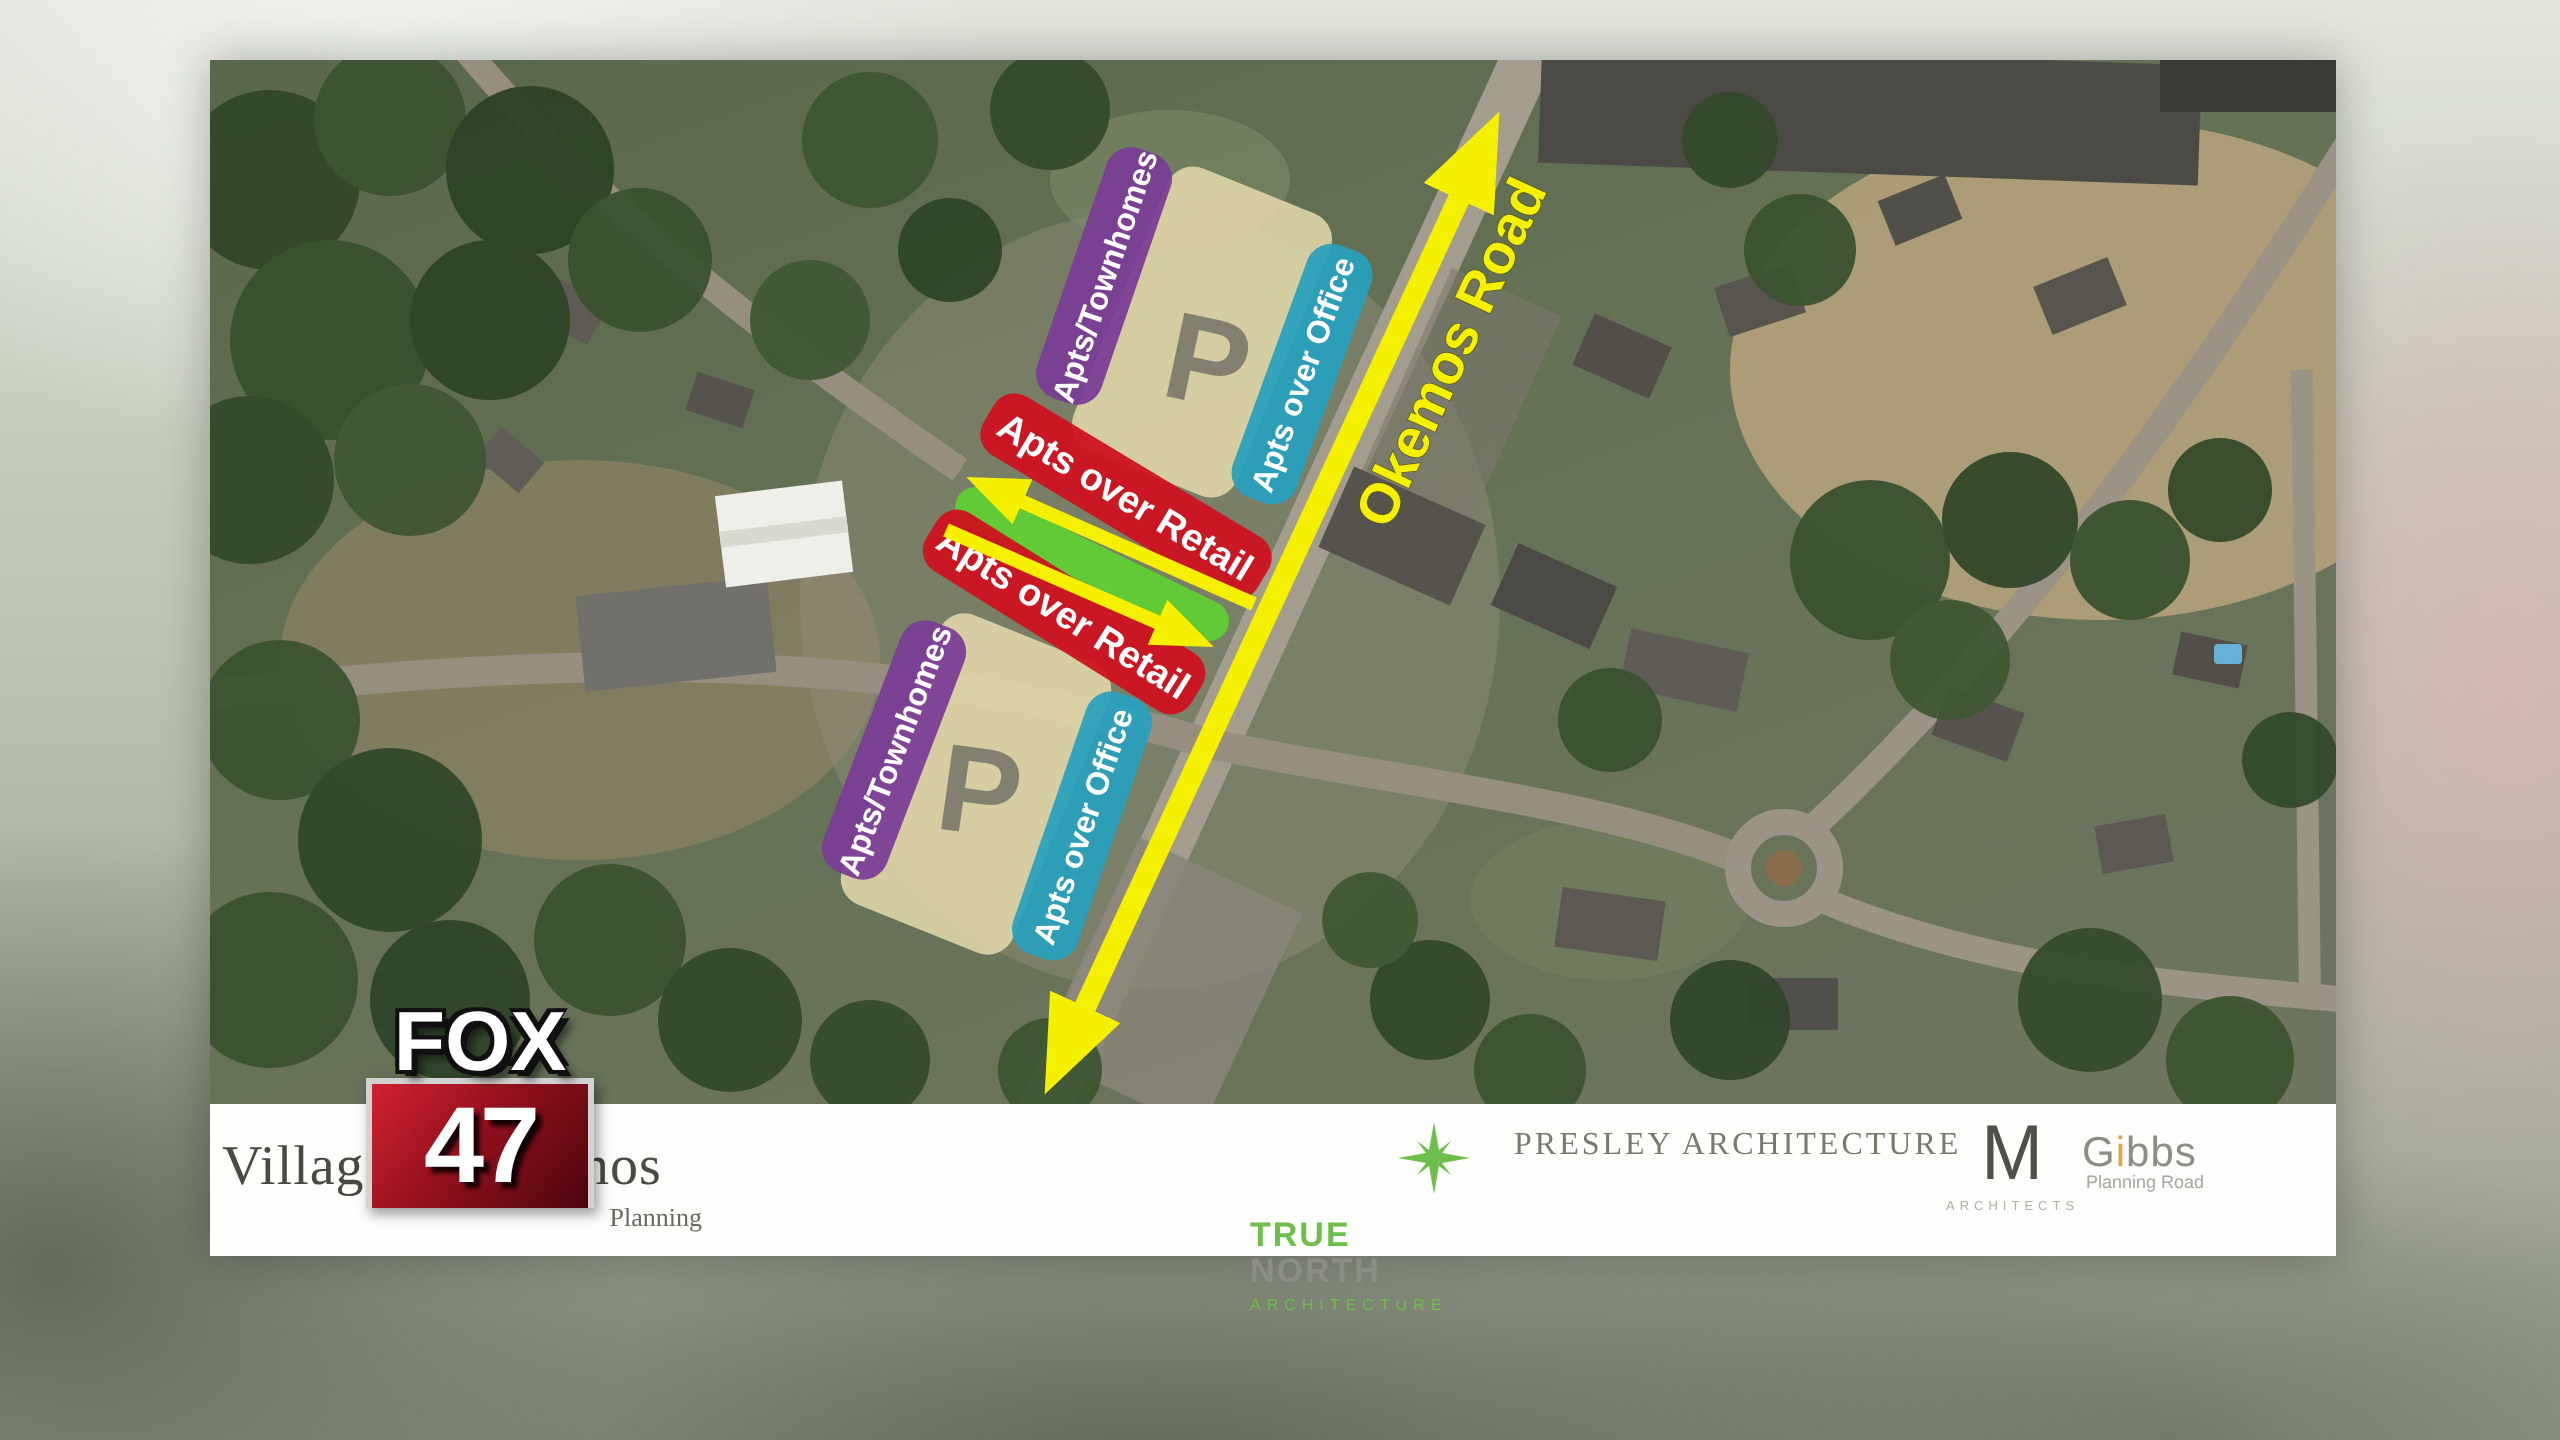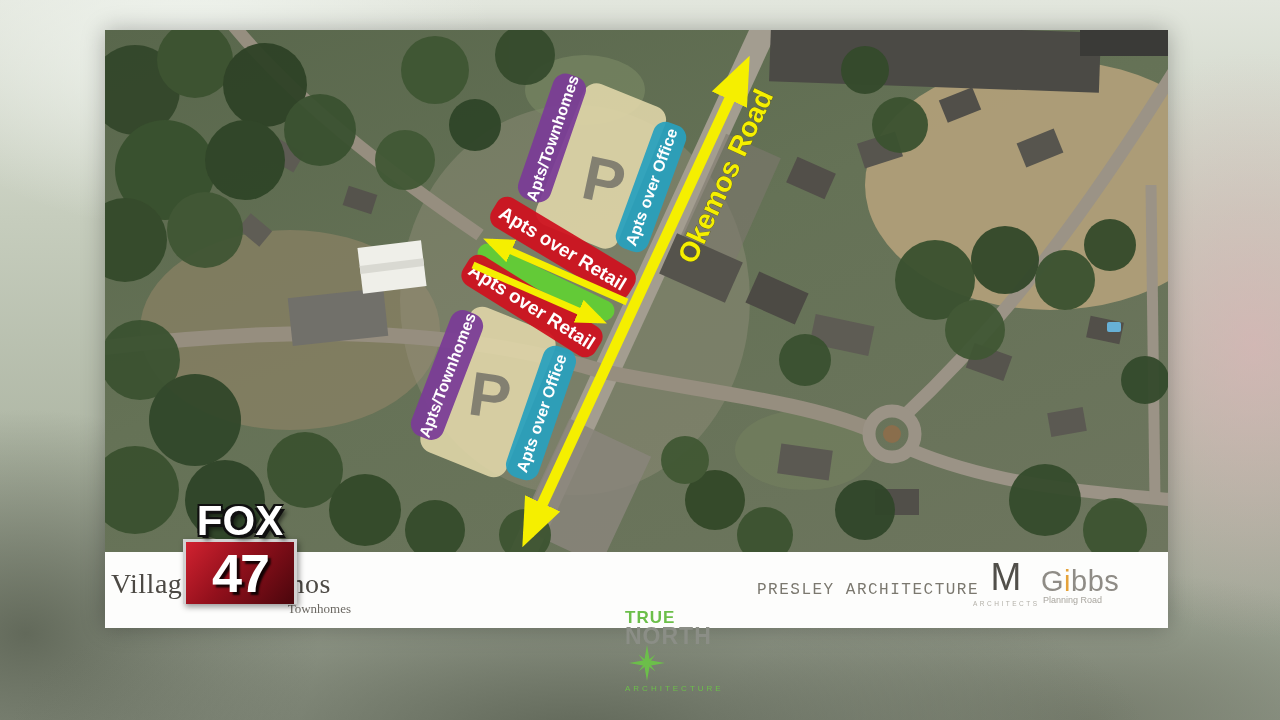--- a/index.html
+++ b/index.html
@@ -19,29 +19,29 @@
   .map svg{position:absolute;left:0;top:0;}
   .footer{position:absolute;left:0;bottom:0;width:1063px;height:76px;background:#fdfdfc;}
 
   
   .village{position:absolute;left:6px;top:16px;width:250px;}
   .village-name{font-family:"Liberation Serif",serif;font-size:28px;color:#4c4944;letter-spacing:.5px;}
   .village-sub{font-family:"Liberation Serif",serif;font-size:13px;color:#6b6862;text-align:right;margin-top:1px;padding-right:10px;}
   .tn-logo{position:absolute;left:520px;top:9px;width:125px;}
   .tn-words{display:inline-block;vertical-align:top;line-height:18px;margin-top:48px;}
   .tn-true{display:block;font-size:17px;font-weight:bold;letter-spacing:1px;color:#6cbf4a;}
-  .tn-north{display:block;font-size:23px;font-weight:bold;letter-spacing:1px;color:#8b8e86;}
+  .tn-north{display:block;font-size:17px;font-weight:bold;letter-spacing:1px;color:#8b8e86;}
   .tn-star{display:inline-block;vertical-align:top;margin-left:4px;margin-top:0;}
   .tn-sub{font-size:8px;letter-spacing:3px;color:#6cbf4a;margin-top:3px;}
-  .presley{position:absolute;left:652px;top:29px;font-family:Liberation Mono, monospace;font-size:16px;color:#7b786f;letter-spacing:1.5px;}
+  .presley{position:absolute;left:652px;top:12px;font-family:Liberation Serif, serif;font-size:16px;color:#7b786f;letter-spacing:1.5px;}
   .m-arch{position:absolute;left:868px;top:5px;width:66px;text-align:center;}
   .m-mark{font-size:37px;font-weight:normal;color:#514f4a;line-height:40px;transform:scaleY(1.05);}
   .m-sub{font-size:6.5px;letter-spacing:2.5px;color:#b3b0a8;margin-top:3px;}
   .gibbs{position:absolute;left:936px;top:13px;}
-  .gibbs-word{font-size:29px;color:#8f8c86;font-weight:500;letter-spacing:.5px;}
+  .gibbs-word{font-size:21px;color:#8f8c86;font-weight:500;letter-spacing:.5px;}
   .gibbs-i{color:#e5a23a;}
   .gibbs-sub{font-size:9px;color:#a9a69f;margin-top:-3px;padding-left:2px;}
 
   
   .fox-logo{position:absolute;left:183px;top:500px;width:114px;text-align:center;z-index:30;}
   .fox-top{font-size:42px;font-weight:900;color:#fff;line-height:42px;margin-bottom:-3px;
     text-shadow:3px 3px 0 #101010,-2px 2px 0 #101010,2px -2px 0 #101010,-2px -2px 0 #101010,5px 5px 4px rgba(0,0,0,.55);}
   .fox-box{height:62px;background:linear-gradient(130deg,#d12230 0%,#93101c 45%,#4a060c 100%);
     border:3px solid #d2d2d2;border-bottom:none;display:flex;align-items:center;justify-content:center;
     box-shadow:2px 3px 6px rgba(0,0,0,.4);}
@@ -253,21 +253,21 @@
 
         <g transform="translate(620,146) rotate(-65)">
           <text text-anchor="middle" y="10" font-size="28" font-weight="bold" stroke="#5a5a20" stroke-width="0.8" style="paint-order:stroke" fill="#f5ef00">Okemos Road</text>
         </g>
       </svg>
     </div>
 
     <div class="footer">
       <div class="village">
         <div class="village-name">Village of Okemos</div>
-        <div class="village-sub">Townhomes</div>
+        <div class="village-sub">Planning</div>
       </div>
 
       <div class="tn-logo">
         <div class="tn-words">
           <span class="tn-true">TRUE</span>
           <span class="tn-north">NORTH</span>
         </div>
         <svg class="tn-star" width="36" height="36" viewBox="0 0 24 24">
           <path d="M12,0 L13.8,10.2 L24,12 L13.8,13.8 L12,24 L10.2,13.8 L0,12 L10.2,10.2 Z" fill="#6cbf4a"></path>
           <path d="M12,4 L13,11 L20,12 L13,13 L12,20 L11,13 L4,12 L11,11 Z" fill="#6cbf4a" transform="rotate(45 12 12)"></path>

